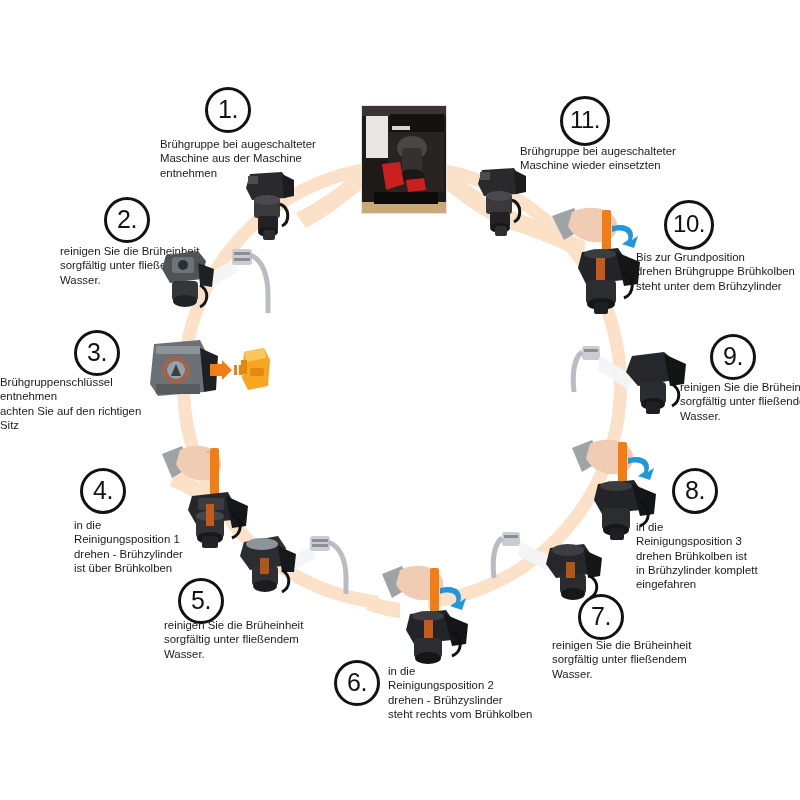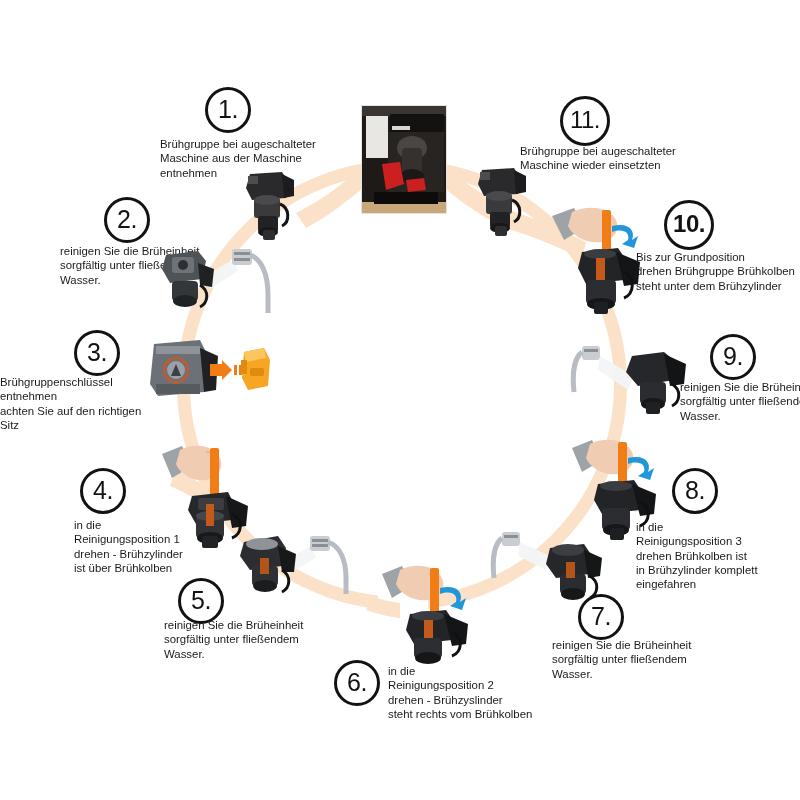--- a/index.html
+++ b/index.html
@@ -312,21 +312,21 @@
       <path d="M22,20 L56,40 L50,54 L20,34 Z" fill="#f2f4f6" opacity="0.95"></path>
       <path d="M54,20 L86,16 L98,26 L96,44 L60,50 L48,36 Z" fill="#26272a"></path>
       <path d="M86,18 L108,28 L106,48 L92,50 Z" fill="#131416"></path>
       <rect x="62" y="46" width="26" height="22" rx="4" fill="#2a2c2f"></rect>
       <ellipse cx="75" cy="68" rx="12" ry="6" fill="#161718"></ellipse>
       <path d="M94,48 C104,54 102,66 94,70" stroke="#101112" stroke-width="3" fill="none"></path>
       <rect x="68" y="66" width="14" height="12" rx="2" fill="#1f2023"></rect>
     </svg>
   </div>
 
-  <div class="badge wide" style="left:664px; top:200px;font-weight:bold;">10.</div>
+  <div class="badge wide" style="left:664px; top:200px;">10.</div>
   <div class="cap" style="left:636px; top:250px; width:190px;">Bis zur Grundposition
 drehen Brühgruppe Brühkolben
 steht unter dem Brühzylinder</div>
   <div class="dev" style="left:552px; top:206px;">
     <svg width="110" height="110" viewBox="0 0 110 110">
       <path d="M0,10 L22,2 L32,22 L12,34 Z" fill="#9ea3a8"></path>
       <path d="M20,6 C38,-2 58,2 64,14 C68,24 62,34 50,36 C34,38 20,30 16,20 Z" fill="#f0cdb2"></path>
       <rect x="50" y="4" width="9" height="44" rx="2" fill="#f07d16"></rect>
       <path d="M60,20 C76,16 84,24 80,34 L86,30 L82,42 L70,38 L76,34 C78,27 72,22 60,26 Z" fill="#2196d9"></path>
       <path d="M30,46 L66,42 L74,54 L72,74 L34,78 L26,62 Z" fill="#232427"></path>

